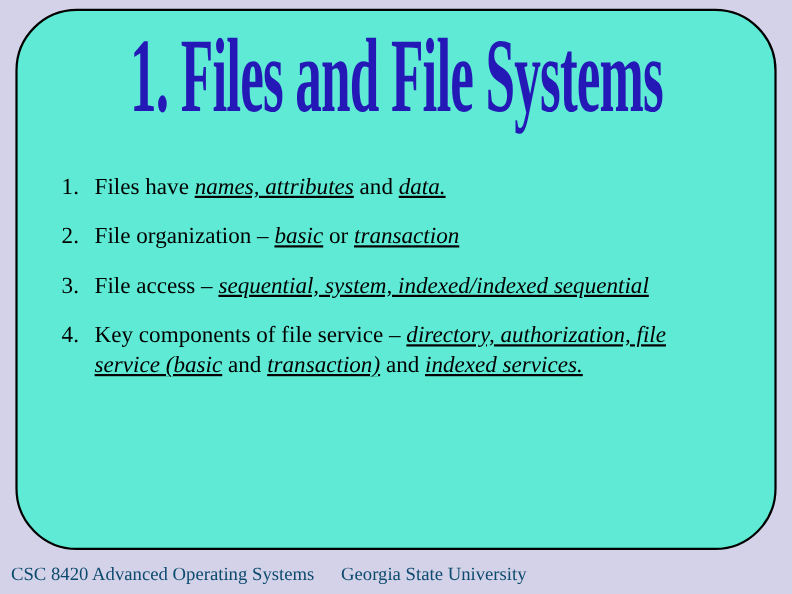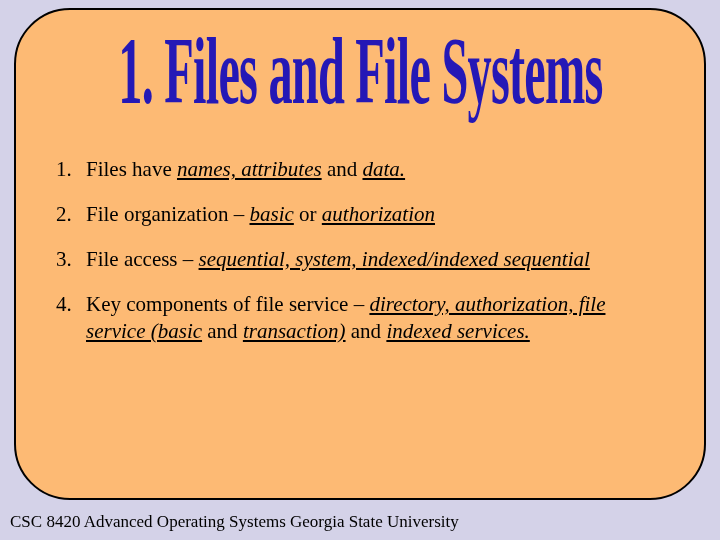--- a/index.html
+++ b/index.html
@@ -10,21 +10,21 @@
     position: relative;
     font-family: "Times New Roman", Times, serif;
     overflow: hidden;
   }
   .card {
     position: absolute;
     top: 8px;
     left: 14px;
     width: 692px;
     height: 492px;
-    background: #fdba74;
+    background: #5eead4;
     border: 2px solid #000;
     border-radius: 56px;
     padding: 18px 28px 20px 28px;
   }
   .title-wrap {
     text-align: center;
     margin-top: -6px;
     margin-bottom: 28px;
   }
   .title {
@@ -59,41 +59,42 @@
   .txt i { font-style: italic; text-decoration: underline; }
   .footer {
     position: absolute;
     left: 0;
     bottom: 8px;
     width: 720px;
     display: flex;
     justify-content: space-between;
     padding: 0 18px 0 10px;
     font-size: 17px;
-    color: #000000;
+    color: #0c4a6e;
+    gap: 20px;
   }
   .footer .center { text-align: left; flex: 1; }
   .footer .left { text-align: left; min-width: 280px; }
   .footer .right { text-align: right; min-width: 80px; }
 </style>
 </head>
 <body>
 
 <div class="card">
   <div class="title-wrap">
     <div class="title">1. Files and File Systems</div>
   </div>
   <ol class="list">
     <li>
       <span class="num">1.</span>
       <span class="txt">Files have <i>names, attributes</i> and <i>data.</i></span>
     </li>
     <li>
       <span class="num">2.</span>
-      <span class="txt">File organization – <i>basic</i> or <i>authorization</i></span>
+      <span class="txt">File organization – <i>basic</i> or <i>transaction</i></span>
     </li>
     <li>
       <span class="num">3.</span>
       <span class="txt">File access – <i>sequential, system, indexed/indexed sequential</i></span>
     </li>
     <li>
       <span class="num">4.</span>
       <span class="txt">Key components of file service – <i>directory, authorization, file service (basic</i> and <i>transaction)</i> and <i>indexed services.</i></span>
     </li>
   </ol>

